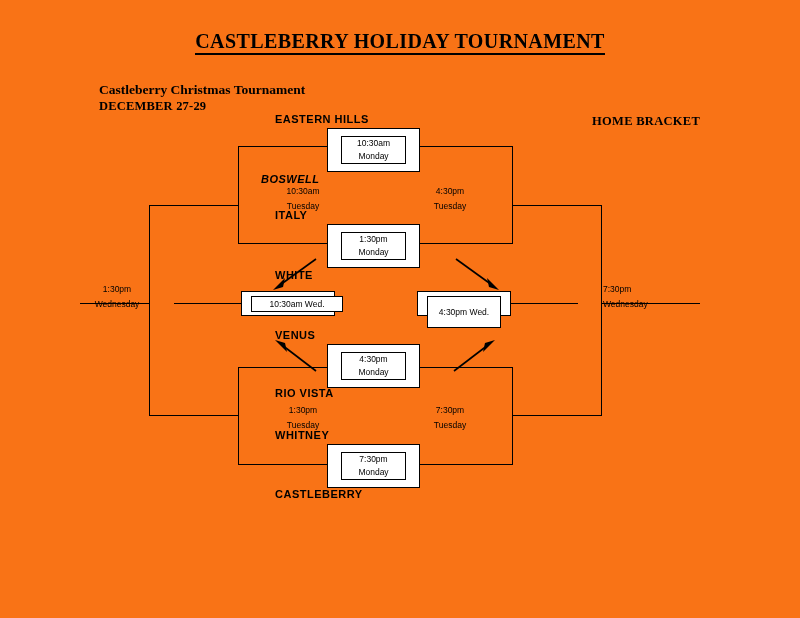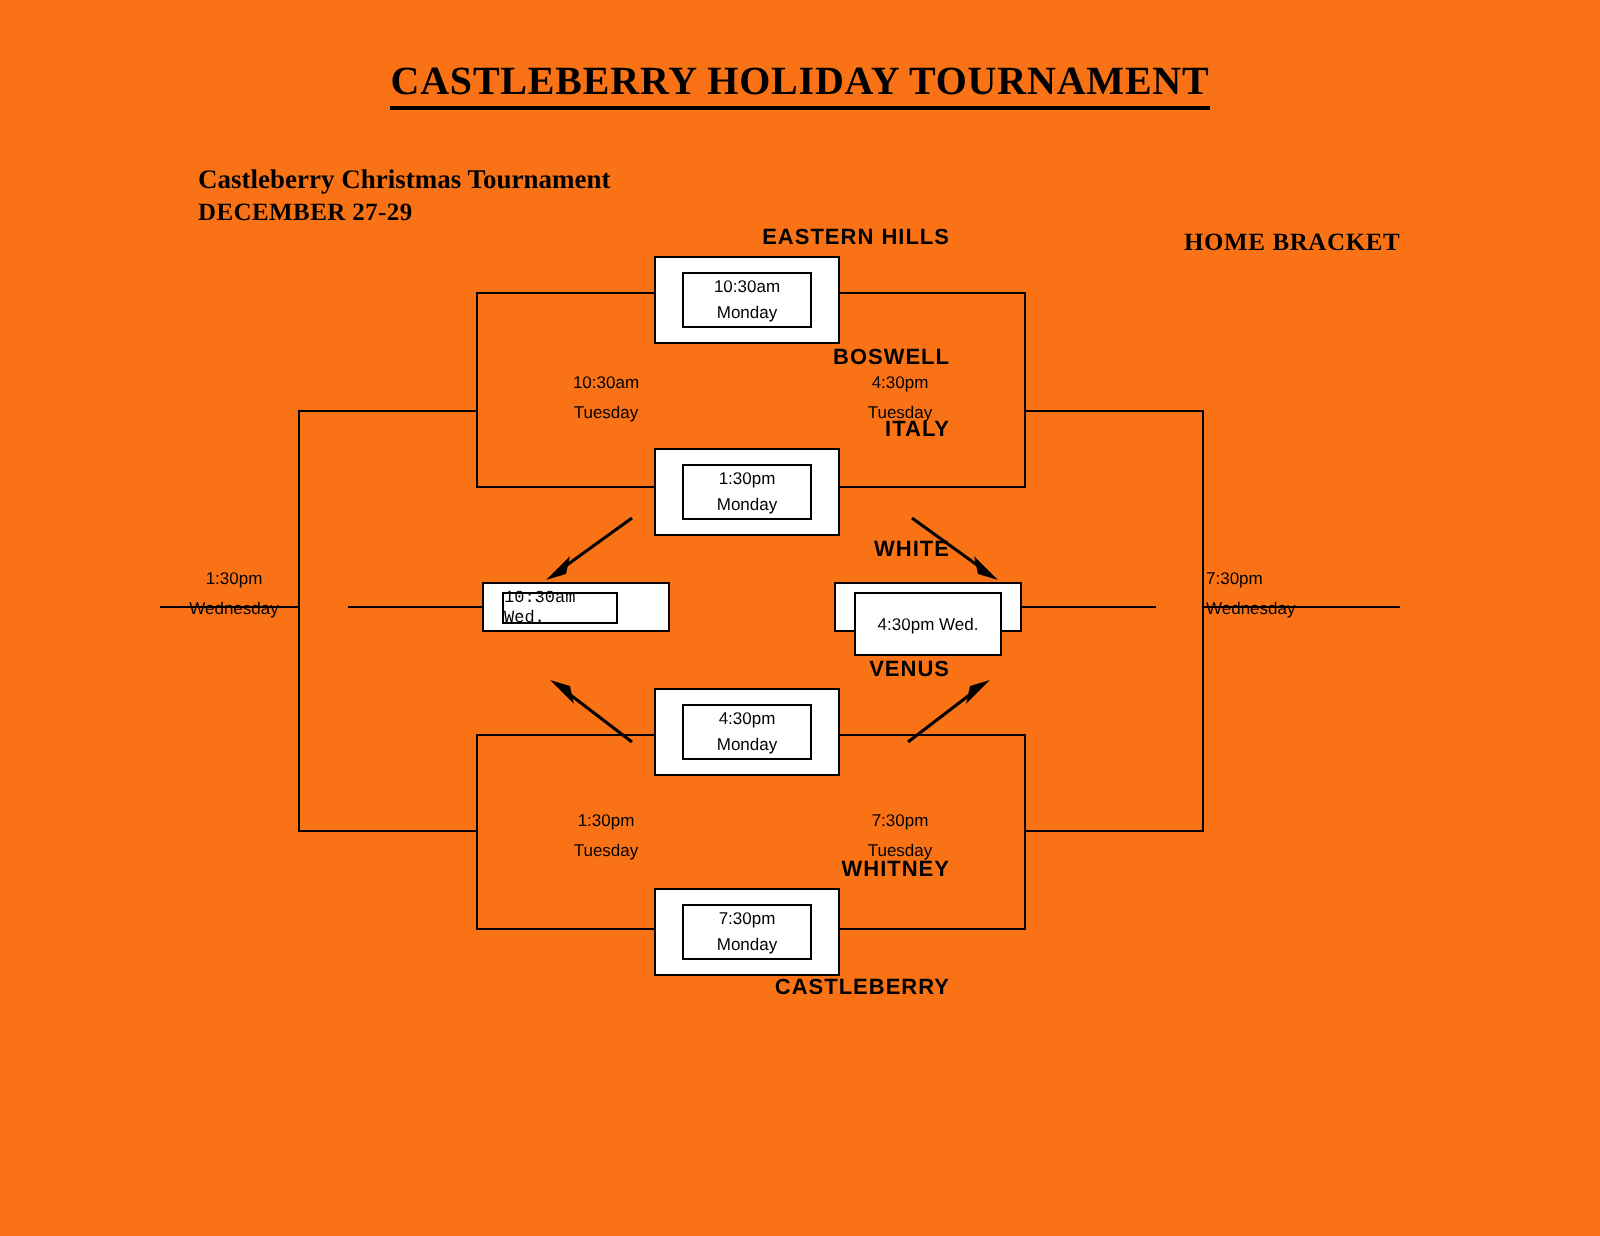--- a/index.html
+++ b/index.html
@@ -103,21 +103,21 @@
     align-items: center;
     justify-content: center;
     font-family: "Liberation Sans", sans-serif;
     font-size: 8.5px;
     line-height: 1.5;
     color: #000;
   }
   .team-name {
     position: absolute;
     width: 200px;
-    text-align: right;
+    text-align: left;
     font-family: "Liberation Sans", sans-serif;
     font-weight: bold;
     font-size: 11px;
     letter-spacing: 0.5px;
     color: #000;
   }
 
   
   .time-label {
     position: absolute;
@@ -214,48 +214,49 @@
     <div>7:30pm</div>
     <div>Tuesday</div>
   </div>
 
   <div class="team-name" style="left:275px; top:113px;">EASTERN HILLS</div>
   <div class="game-box" style="left:327px; top:128px; width:93px; height:44px;"></div>
   <div class="game-inner" style="left:341px; top:136px; width:65px; height:28px;">
     <div>10:30am</div>
     <div>Monday</div>
   </div>
-  <div class="team-name" style="left:275px; top:173px;">BOSWELL</div>
+  <div class="team-name" style="left:261px; top:173px;font-style:italic;">BOSWELL</div>
 
   <div class="team-name" style="left:275px; top:209px;">ITALY</div>
   <div class="game-box" style="left:327px; top:224px; width:93px; height:44px;"></div>
   <div class="game-inner" style="left:341px; top:232px; width:65px; height:28px;">
     <div>1:30pm</div>
     <div>Monday</div>
   </div>
   <div class="team-name" style="left:275px; top:269px;">WHITE</div>
 
   <div class="team-name" style="left:275px; top:329px;">VENUS</div>
   <div class="game-box" style="left:327px; top:344px; width:93px; height:44px;"></div>
   <div class="game-inner" style="left:341px; top:352px; width:65px; height:28px;">
     <div>4:30pm</div>
     <div>Monday</div>
   </div>
+  <div class="team-name" style="left:275px; top:387px;">RIO VISTA</div>
 
   <div class="team-name" style="left:275px; top:429px;">WHITNEY</div>
   <div class="game-box" style="left:327px; top:444px; width:93px; height:44px;"></div>
   <div class="game-inner" style="left:341px; top:452px; width:65px; height:28px;">
     <div>7:30pm</div>
     <div>Monday</div>
   </div>
   <div class="team-name" style="left:275px; top:488px;">CASTLEBERRY</div>
 
   <div class="hline" style="left:174px; top:303px; width:68px;"></div>
   <div class="cons-outer" style="left:241px; top:291px; width:94px; height:25px;"></div>
-  <div class="cons-inner" style="left:251px; top:296px; width:58px; height:16px;font-family:Liberation Mono, monospace;">
+  <div class="cons-inner" style="left:251px; top:296px; width:92px; height:16px;">
     <span>10:30am Wed.</span>
   </div>
 
   <div class="cons-outer" style="left:417px; top:291px; width:94px; height:25px;"></div>
   <div class="cons-inner" style="left:427px; top:296px; width:74px; height:32px;">
     <span>4:30pm Wed.</span>
   </div>
   <div class="hline" style="left:510px; top:303px; width:68px;"></div>
 
   <svg class="arrow" style="left:270px; top:256px;" width="50" height="36" viewBox="0 0 50 36">

